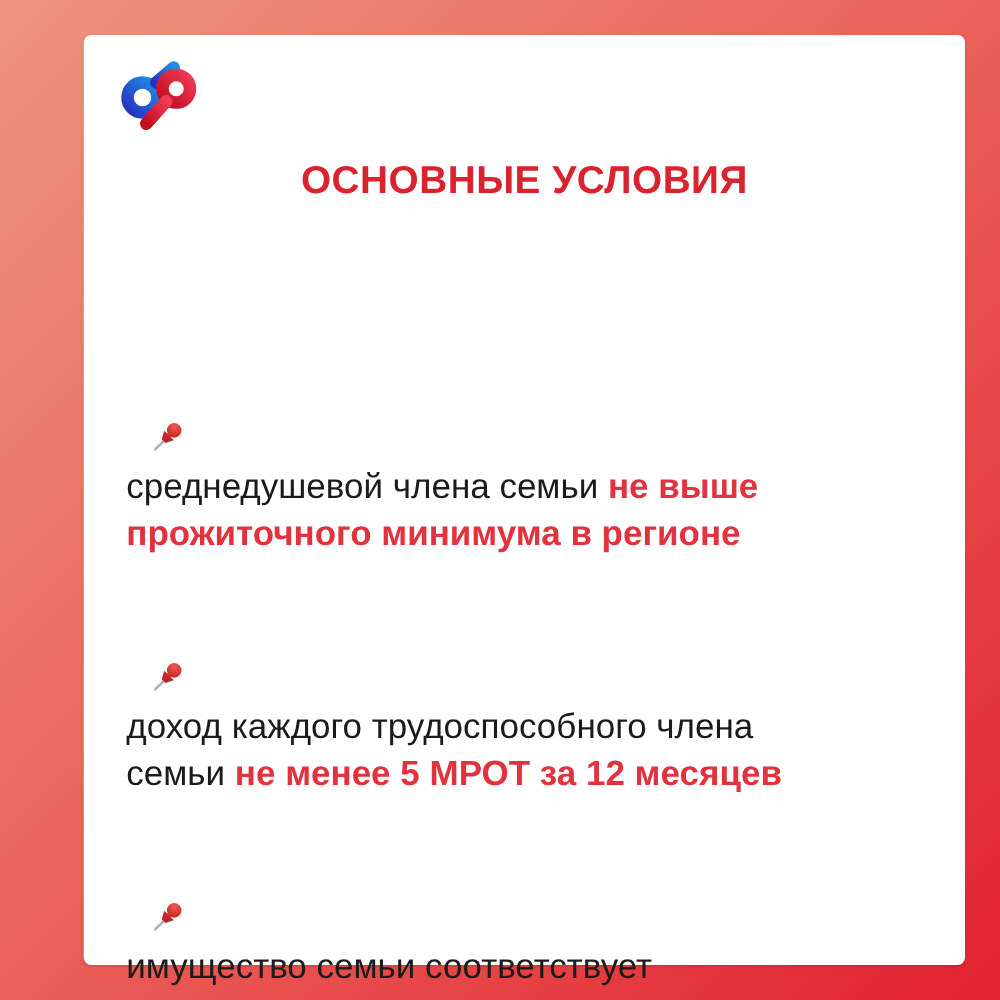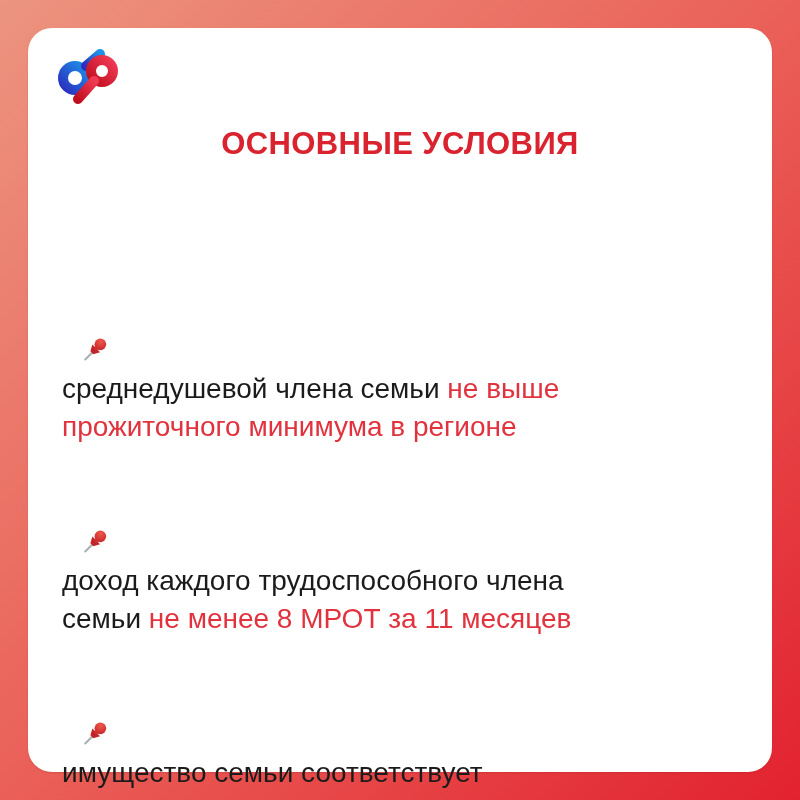--- a/index.html
+++ b/index.html
@@ -8,22 +8,23 @@
     font-family: "Liberation Sans", sans-serif;
     -webkit-font-smoothing: antialiased;
   }
   .bg {
     position: absolute; inset: 0;
     
   }
   .card {
     position: absolute; inset: 28px;
     background: var(--card-color, #fff);
-    border-radius: 24px;
+    border-radius: 6px;
     box-shadow: 0 1px 2px rgba(120,20,20,0.18);
+    margin-left: 39px;
   }
   .logo {
     position: absolute; left: 28px; top: 20px;
     width: 64px; height: 58px;
   }
   .title {
     position: absolute; left: 0; right: 0; top: 96px;
     margin: 0; text-align: center;
     font-size: 31px; line-height: 39px; font-weight: 700;
     letter-spacing: 0.4px;
@@ -32,21 +33,21 @@
   .title span { display: block; }
   .bullets {
     position: absolute; left: 34px; right: 26px; top: 266px;
   }
   .bullet {
     margin: 0 0 40px 0;
     font-size: 28px; line-height: 38px;
     color: var(--text-color, #1b1b1b);
     white-space: pre-wrap;
   }
-  .bullet .accent { color: var(--accent-color, #e1323e); font-weight: 400; }
+  .bullet .accent { color: var(--accent-color, #e1323e); font-weight: 700; }
   .pin { vertical-align: -5px; margin-right: 7px; }
 </style>
 </head>
 <body>
 
 <svg width="0" height="0" style="position:absolute" aria-hidden="true">
   <defs>
     <linearGradient id="gradBlue" x1="0" y1="1" x2="1" y2="0">
       <stop offset="0" stop-color="#2a2fc0"></stop>
       <stop offset="1" stop-color="#1e90e6"></stop>
@@ -97,21 +98,21 @@
         <p class="bullet">
   <svg class="pin" viewBox="0 0 36 36" width="30" height="30" aria-hidden="true">
     <g transform="rotate(45 18 20)">
       <rect x="16.9" y="21" width="2.4" height="13.5" rx="1.2" fill="#a8aeb8"></rect>
       <path d="M11.5 14.5 L24.5 14.5 L20.5 22 L15.5 22 Z" fill="#c2242b"></path>
       <rect x="15.5" y="10.5" width="5" height="5.5" fill="#d8302f"></rect>
       <circle cx="18" cy="7.5" r="7" fill="url(#pinHead)"></circle>
     </g>
   </svg>
 <span class="plain">доход каждого трудоспособного члена
-семьи </span><span class="accent">не менее 8 МРОТ за 11 месяцев</span></p>
+семьи </span><span class="accent">не менее 5 МРОТ за 12 месяцев</span></p>
         <p class="bullet">
   <svg class="pin" viewBox="0 0 36 36" width="30" height="30" aria-hidden="true">
     <g transform="rotate(45 18 20)">
       <rect x="16.9" y="21" width="2.4" height="13.5" rx="1.2" fill="#a8aeb8"></rect>
       <path d="M11.5 14.5 L24.5 14.5 L20.5 22 L15.5 22 Z" fill="#c2242b"></path>
       <rect x="15.5" y="10.5" width="5" height="5.5" fill="#d8302f"></rect>
       <circle cx="18" cy="7.5" r="7" fill="url(#pinHead)"></circle>
     </g>
   </svg>
 <span class="plain">имущество семьи соответствует

